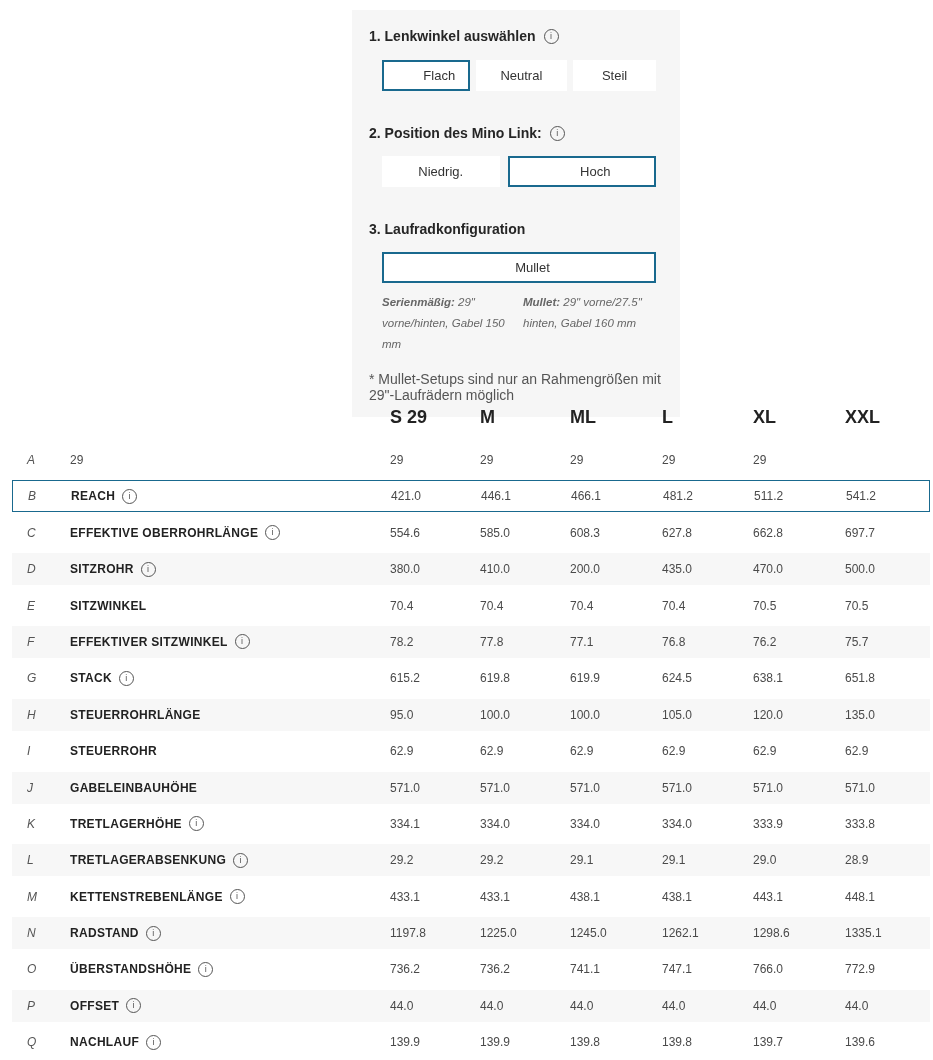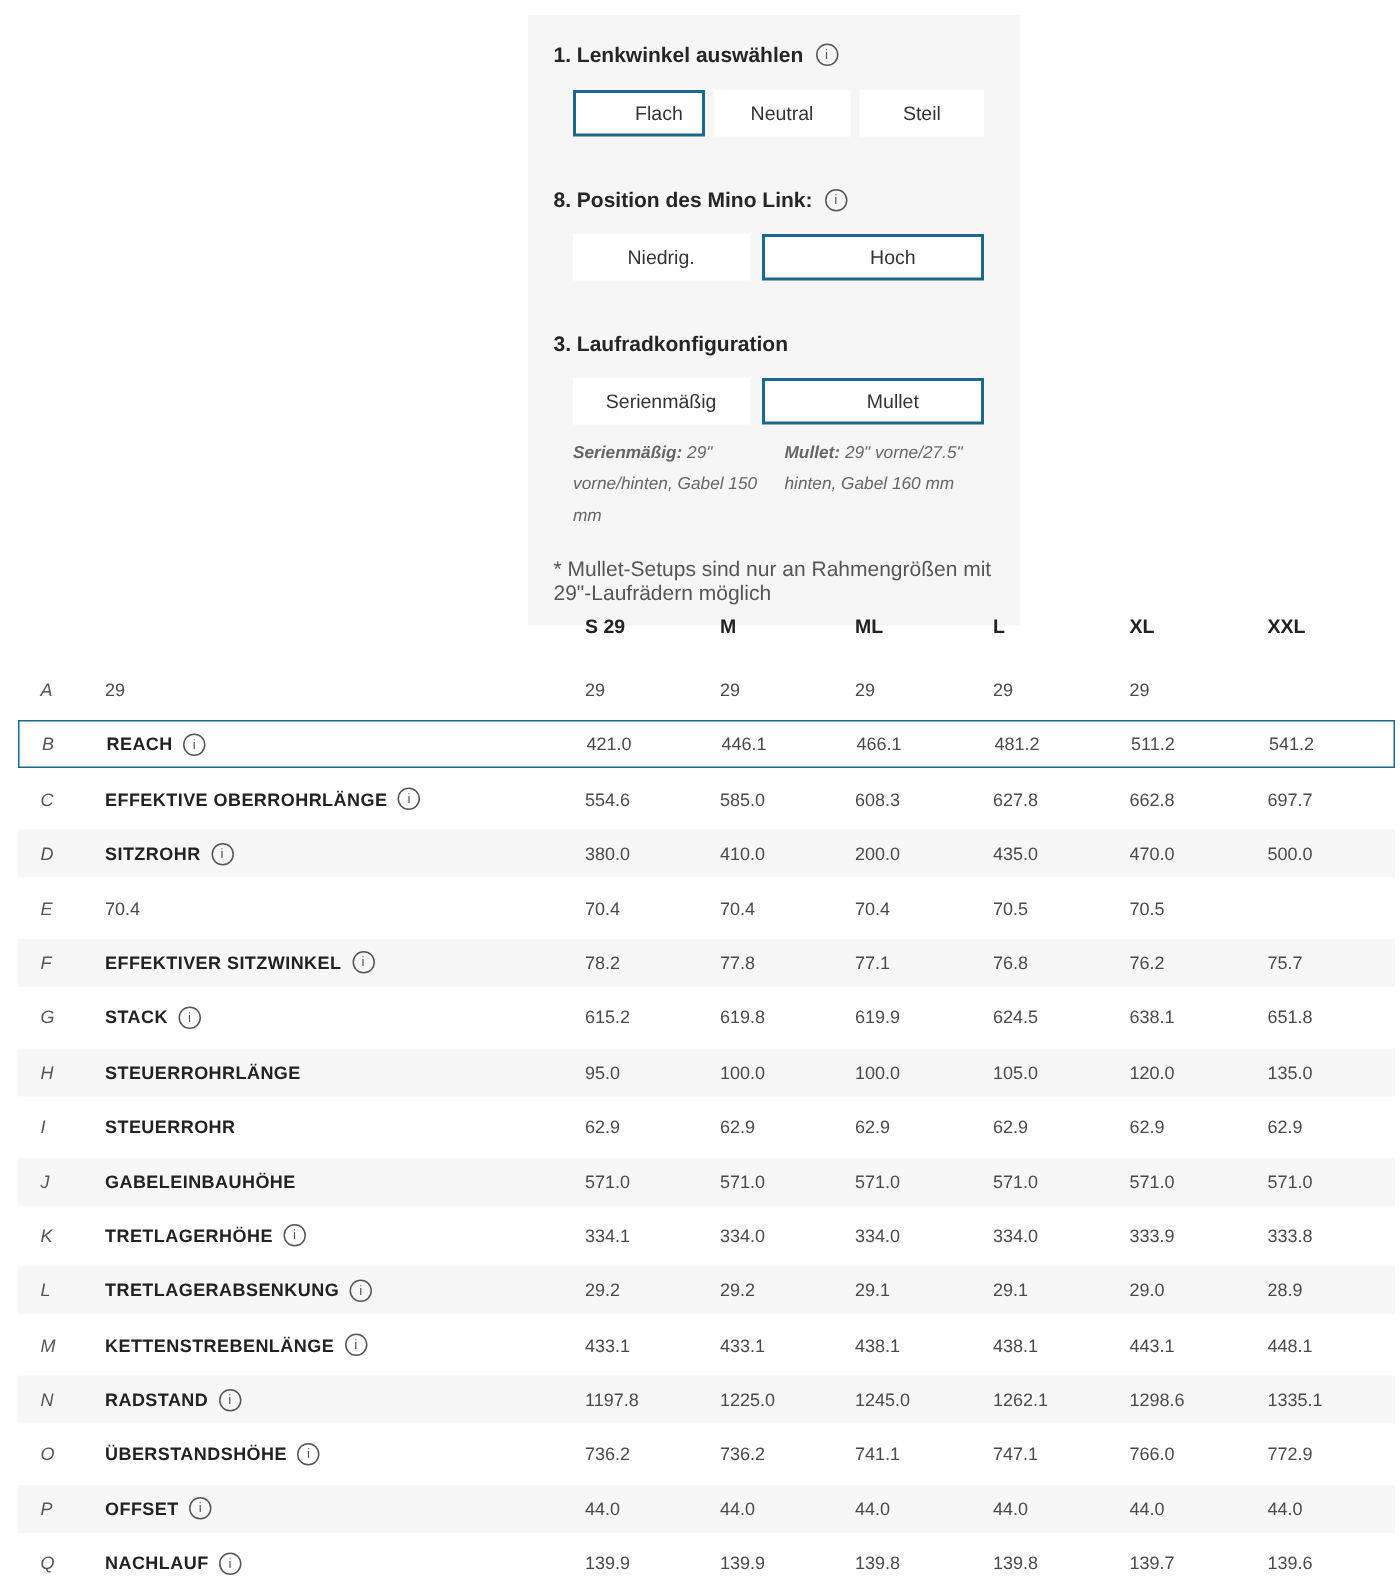--- a/index.html
+++ b/index.html
@@ -44,21 +44,21 @@
     display:inline-flex; align-items:center; justify-content:center; line-height:1;
   }
 
   
   .geo-table { position:absolute; left:0; top:400px; width:933px; }
   .grid-row {
     display:grid; grid-template-columns:58px 320px 90px 90px 92px 91px 92px auto;
     margin-left:12px; width:918px; align-items:center; box-sizing:border-box;
   }
   .size-header-row { height:34px; margin-bottom:10px; }
-  .head-cell { font-weight:bold; font-size:13px; color:#222; }
+  .head-cell { font-weight:bold; font-size:18px; color:#222; }
   .geo-row { height:32px; margin-bottom:4.4px; }
   .geo-row.shaded { background:var(--row-shade); }
   .geo-row.highlighted { border:1px solid var(--accent); background:#fff; }
   .cell-letter { font-style:italic; color:#555; font-size:12px; padding-left:15px; }
   .cell-label {
     font-weight:bold; font-size:12px; color:#222; letter-spacing:0.3px;
     display:flex; align-items:center; gap:7px; white-space:nowrap;
   }
   .cell-val { font-size:12px; color:#4a4a4a; }
 </style>
@@ -71,33 +71,32 @@
     <span>1. Lenkwinkel auswählen</span>
     <span class="info-icon">i</span>
   </div>
   <div class="btn-row">
     <button class="opt-btn w1 selected">Flach</button>
     <button class="opt-btn w2">Neutral</button>
     <button class="opt-btn w3">Steil</button>
   </div>
 
   <div class="sec-title later">
-    <span>8. Position des Mino Link:</span>
+    <span>2. Position des Mino Link:</span>
     <span class="info-icon">i</span>
   </div>
   <div class="btn-row pair">
     <button class="opt-btn">Niedrig.</button>
     <button class="opt-btn selected">Hoch</button>
   </div>
 
   <div class="sec-title later">
     <span>3. Laufradkonfiguration</span>
   </div>
   <div class="btn-row pair">
-    <button class="opt-btn">Serienmäßig</button>
     <button class="opt-btn selected">Mullet</button>
   </div>
 
   <div class="captions">
     <div class="caption">
       <span class="cap-lead">Serienmäßig:</span><span> 29" vorne/hinten, Gabel 150 mm</span>
     </div>
     <div class="caption">
       <span class="cap-lead">Mullet:</span><span> 29" vorne/27.5" hinten, Gabel 160 mm</span>
     </div>
@@ -161,20 +160,23 @@
         </div>
         <div class="cell-val">380.0</div>
         <div class="cell-val">410.0</div>
         <div class="cell-val">200.0</div>
         <div class="cell-val">435.0</div>
         <div class="cell-val">470.0</div>
         <div class="cell-val">500.0</div>
       </div>
       <div class="grid-row geo-row">
         <div class="cell-letter">E</div>
+        <div class="cell-label">
+          <span>SITZWINKEL</span>
+        </div>
         <div class="cell-val">70.4</div>
         <div class="cell-val">70.4</div>
         <div class="cell-val">70.4</div>
         <div class="cell-val">70.4</div>
         <div class="cell-val">70.5</div>
         <div class="cell-val">70.5</div>
       </div>
       <div class="grid-row geo-row shaded">
         <div class="cell-letter">F</div>
         <div class="cell-label">

